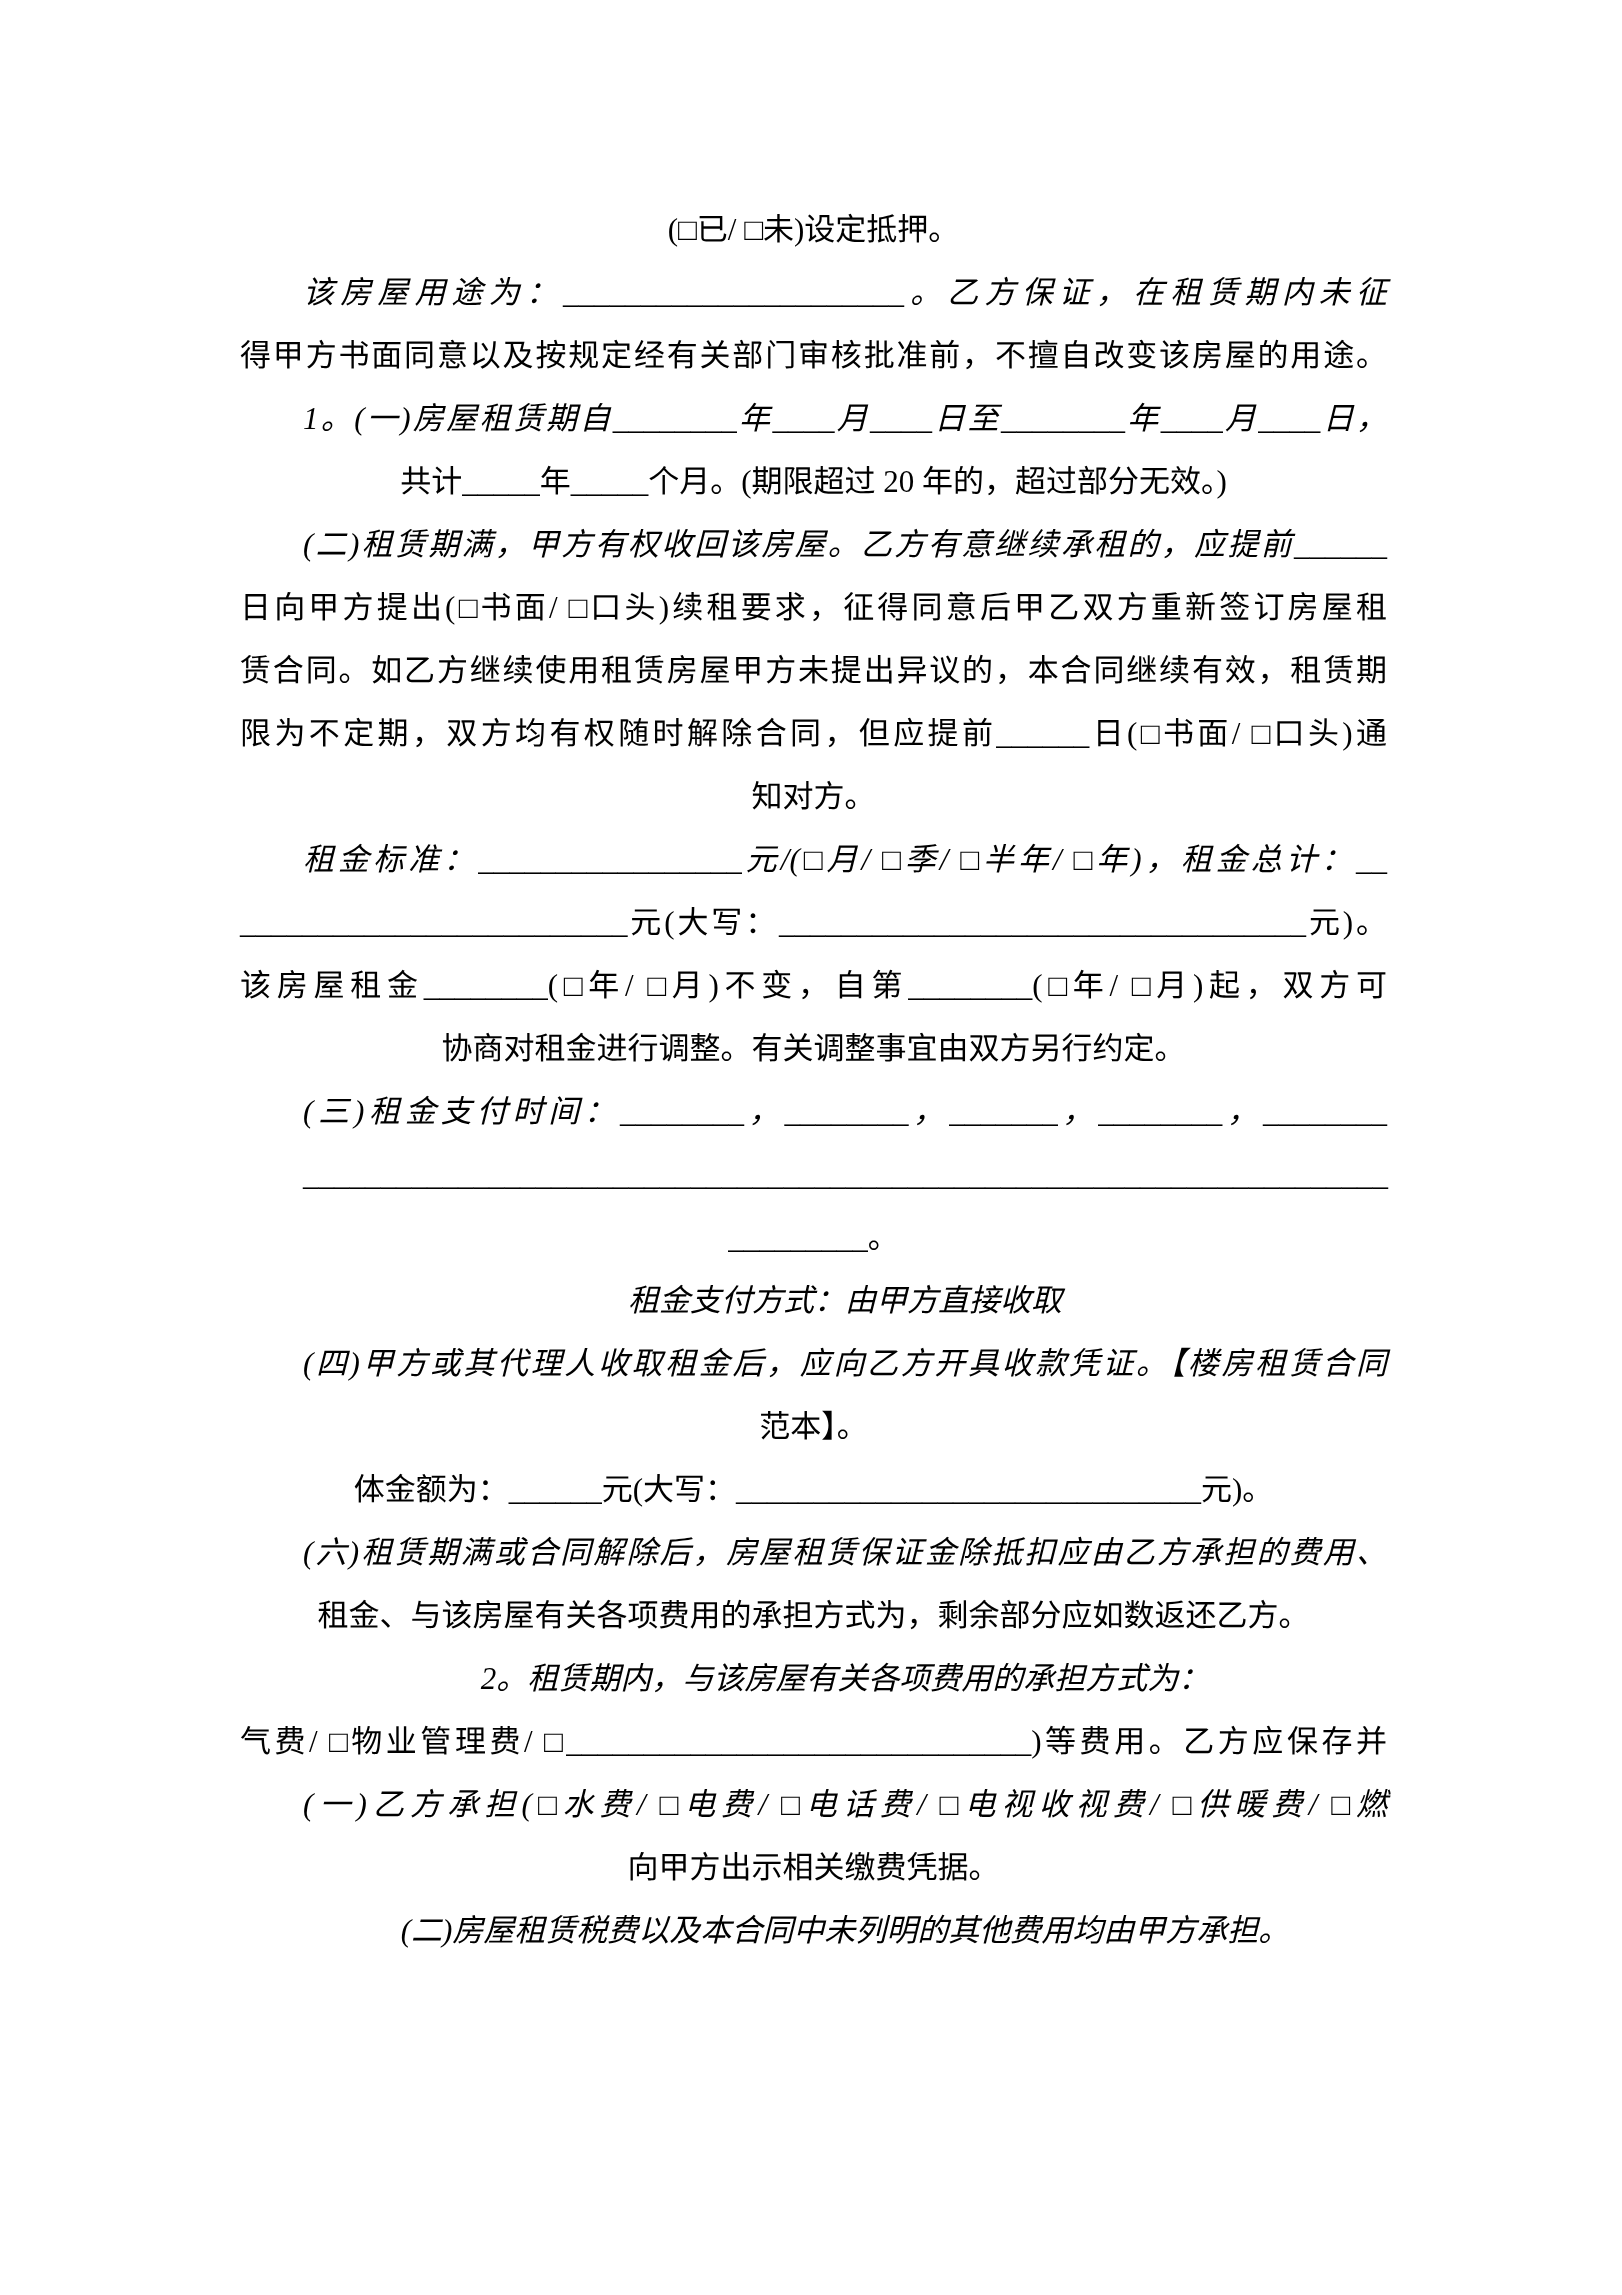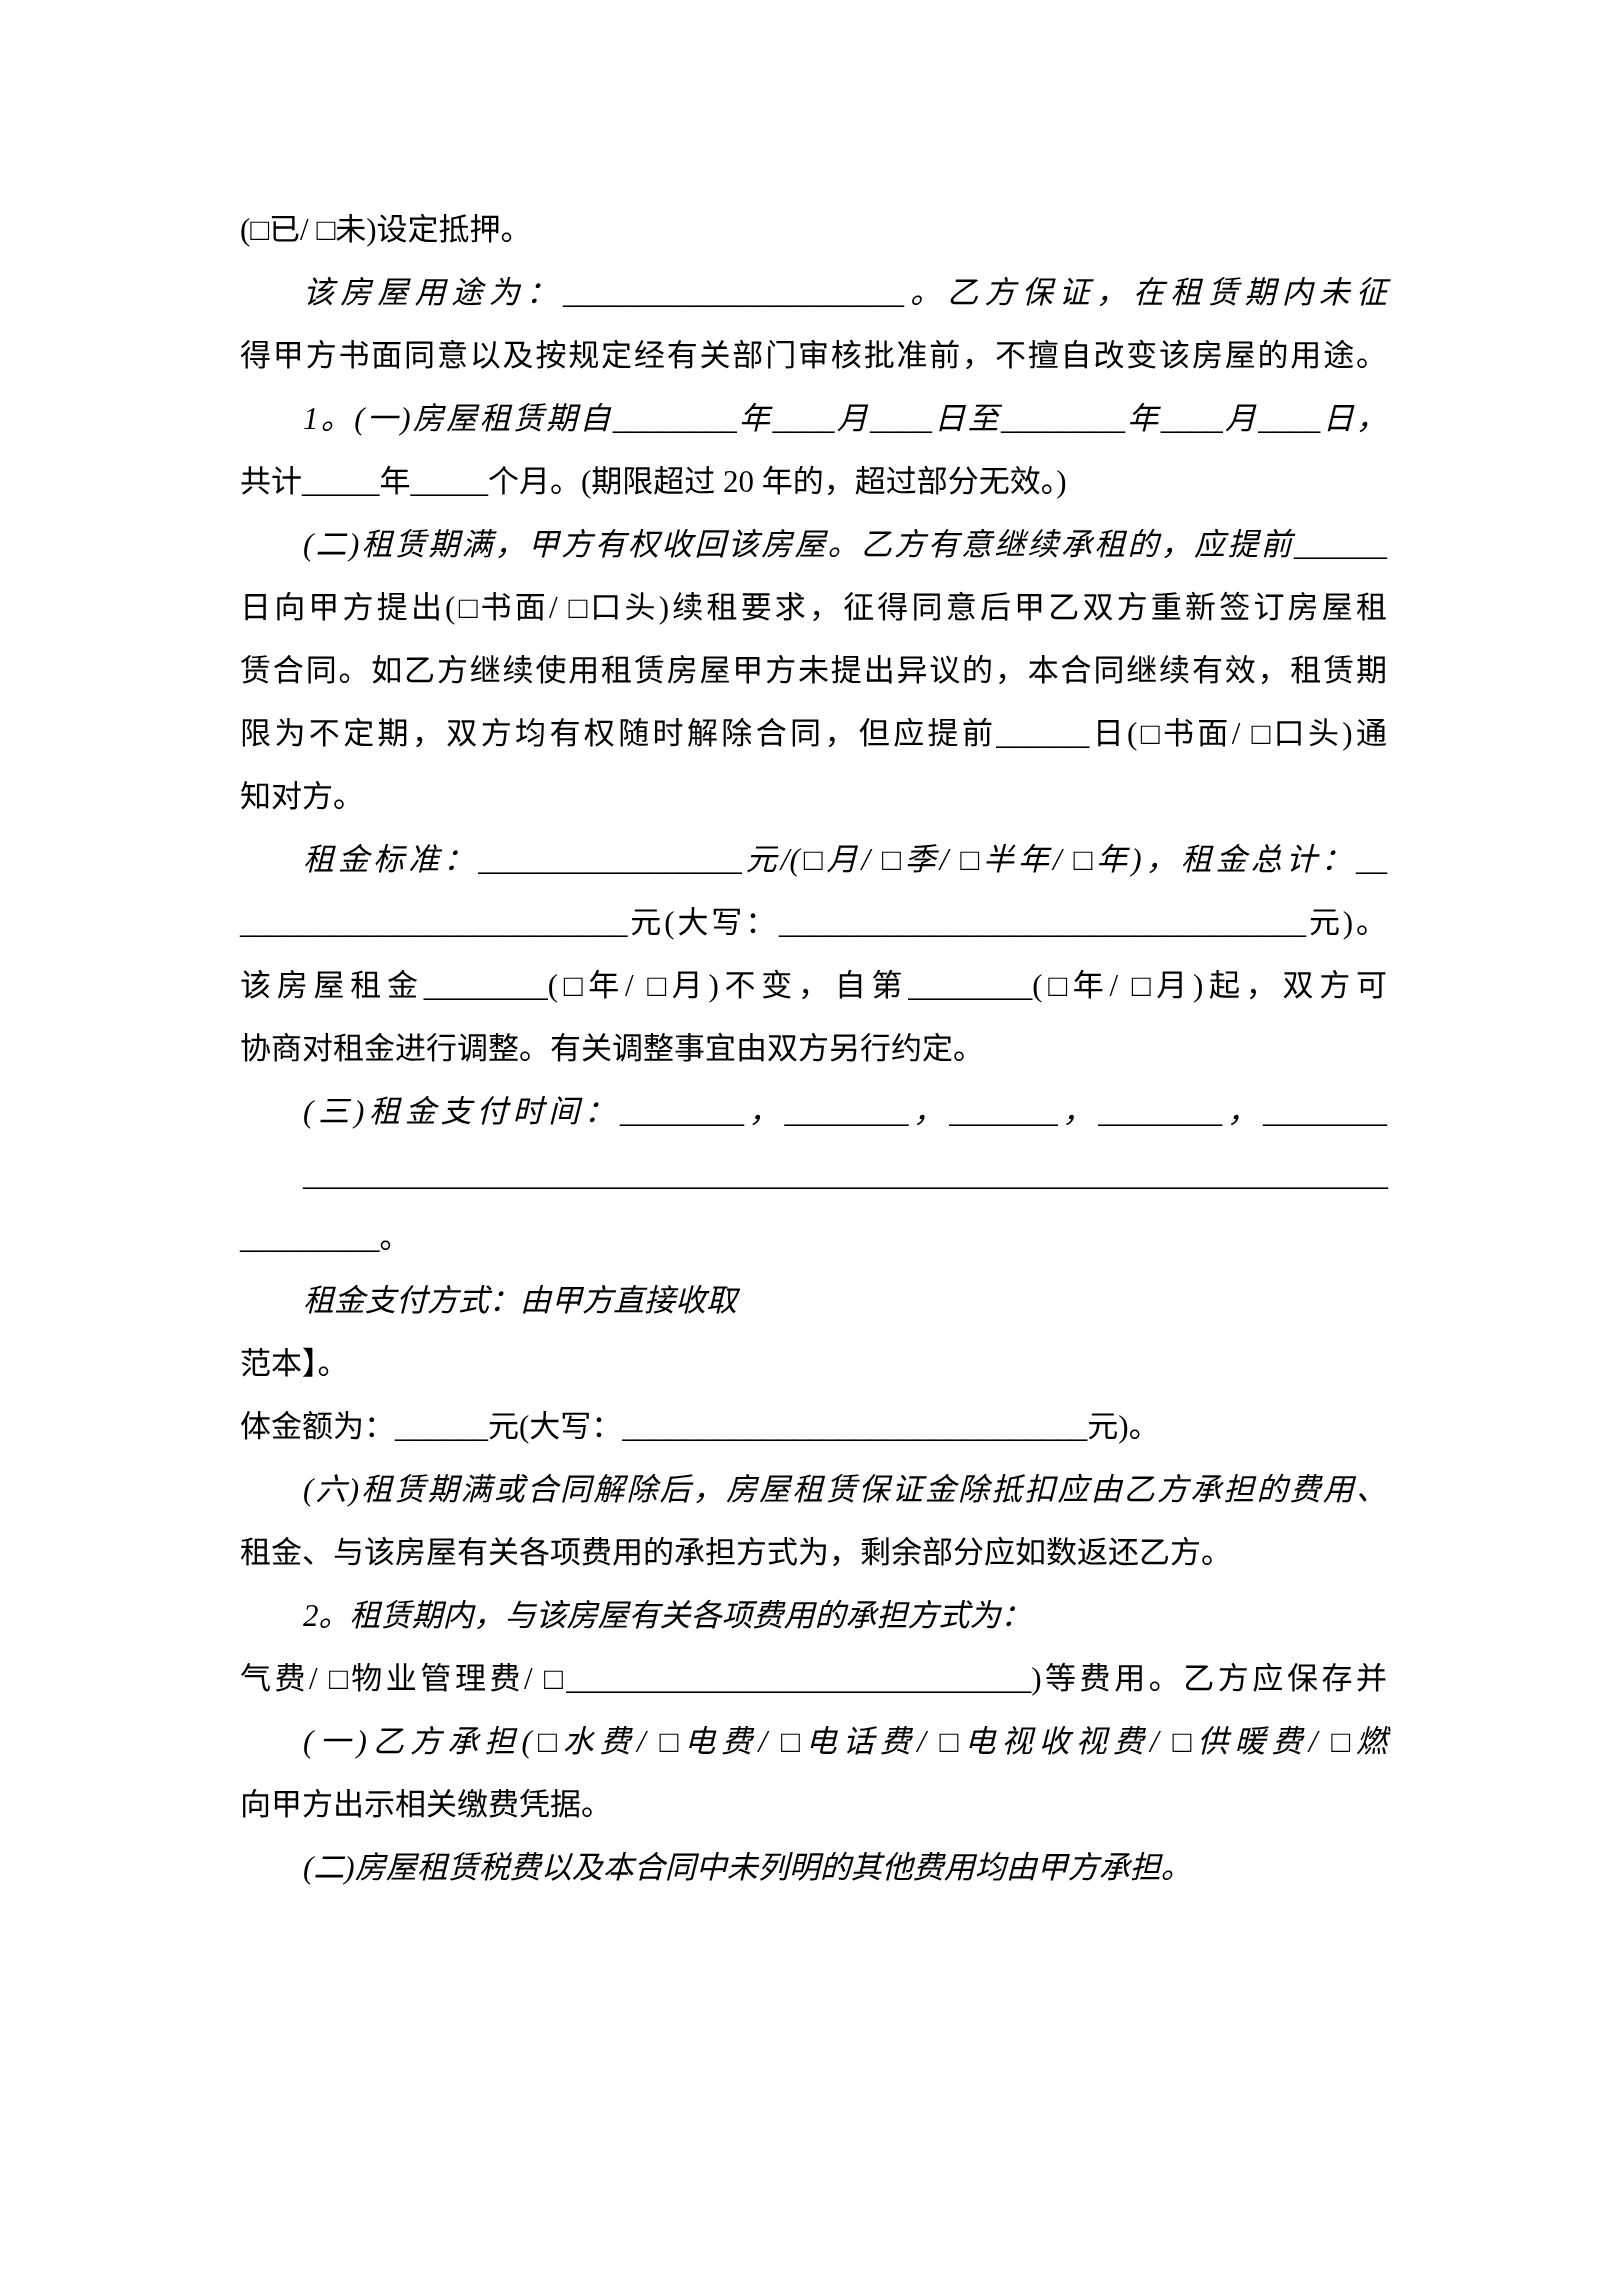--- a/index.html
+++ b/index.html
@@ -19,21 +19,21 @@
     position: absolute;
     left: 240px;
     top: 198px;
     width: 1147px;
     color: #000000;
     font-size: 31px;
     line-height: 63px;
   }
   .line {
     height: 63px;
-    text-align: left;
+    text-align: center;
     white-space: nowrap;
   }
   .line.indent {
     padding-left: 63px;
     font-style: italic;
   }
   .line.fill {
     white-space: normal;
     text-align: justify;
     text-align-last: justify;
@@ -55,20 +55,21 @@
       <div class="line fill">限为不定期，双方均有权随时解除合同，但应提前______日(□书面/ □口头)通</div>
       <div class="line">知对方。</div>
       <div class="line indent fill">租金标准：_________________元/(□月/ □季/ □半年/ □年)，租金总计：__</div>
       <div class="line fill">_________________________元(大写：__________________________________元)。</div>
       <div class="line fill">该房屋租金________(□年/ □月)不变，自第________(□年/ □月)起，双方可</div>
       <div class="line">协商对租金进行调整。有关调整事宜由双方另行约定。</div>
       <div class="line indent fill">(三)租金支付时间：________，________，_______，________，________</div>
       <div class="line indent">______________________________________________________________________</div>
       <div class="line">_________。</div>
       <div class="line indent">租金支付方式：由甲方直接收取</div>
+      <div class="line indent fill">(四)甲方或其代理人收取租金后，应向乙方开具收款凭证。【楼房租赁合同</div>
       <div class="line">范本】。</div>
       <div class="line">体金额为：______元(大写：______________________________元)。</div>
       <div class="line indent fill">(六)租赁期满或合同解除后，房屋租赁保证金除抵扣应由乙方承担的费用、</div>
       <div class="line">租金、与该房屋有关各项费用的承担方式为，剩余部分应如数返还乙方。</div>
       <div class="line indent">2。租赁期内，与该房屋有关各项费用的承担方式为：</div>
       <div class="line fill">气费/ □物业管理费/ □______________________________)等费用。乙方应保存并</div>
       <div class="line indent fill">(一)乙方承担(□水费/ □电费/ □电话费/ □电视收视费/ □供暖费/ □燃</div>
       <div class="line">向甲方出示相关缴费凭据。</div>
       <div class="line indent">(二)房屋租赁税费以及本合同中未列明的其他费用均由甲方承担。</div>
     </div>

